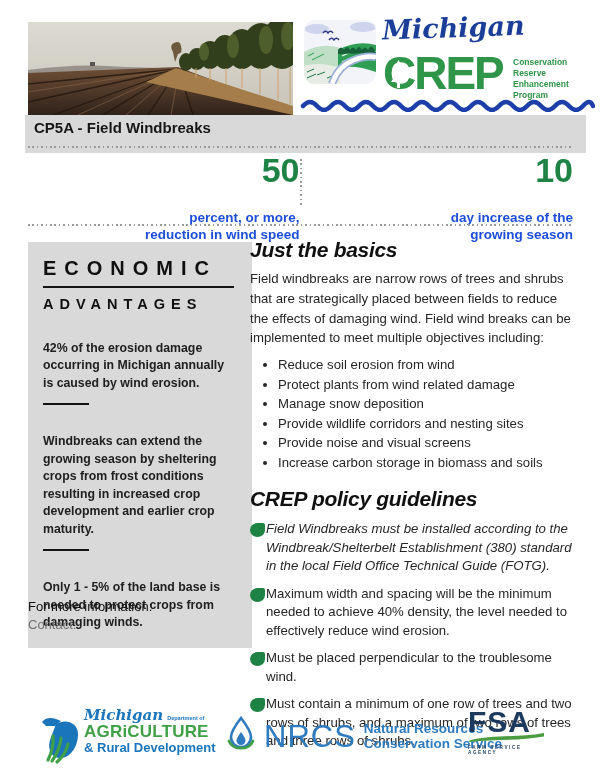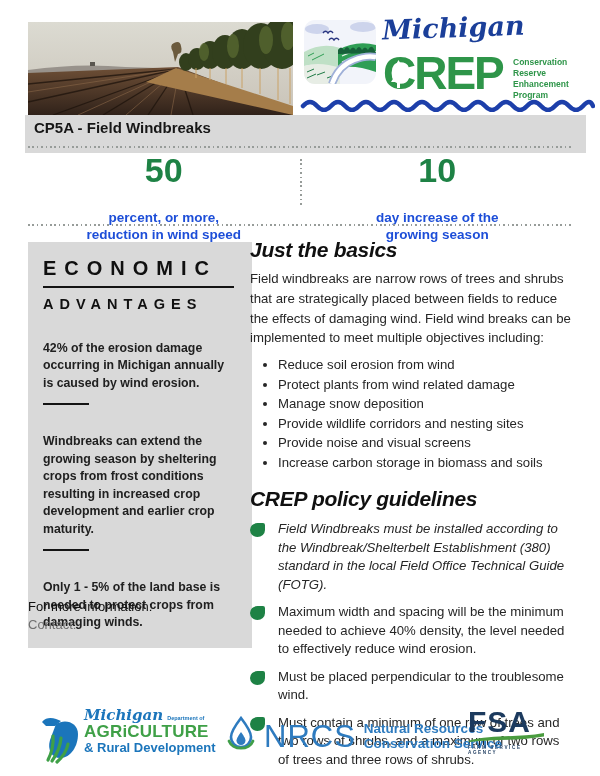--- a/index.html
+++ b/index.html
@@ -28,21 +28,21 @@
 
   .titlebar{position:absolute;left:25px;top:115px;width:561px;height:38px;background:var(--gray-panel);
     font-size:15px;font-weight:bold;line-height:25px;padding-left:9px;color:#161616}
 
   .rule{position:absolute;height:2px;
     background:repeating-linear-gradient(90deg,#979c99 0 1.6px,transparent 1.6px 4.4px)}
   .rule1{left:28px;top:146px;width:545px}
   .rule2{left:28px;top:224px;width:545px}
 
   .stats{position:absolute;left:28px;top:153px;width:545px;height:64px;display:flex}
-  .stat{flex:1;text-align:center}
+  .stat{flex:1;text-align:right}
   .stat-value{font-size:34px;font-weight:800;color:var(--green);line-height:1.05}
   .stat-label{font-size:13.5px;font-weight:bold;line-height:1.3;margin-top:20px;color:#1d4ed8}
   .stat-divider{width:2px;height:46px;margin-top:6px;
     background:repeating-linear-gradient(180deg,#979c99 0 1.6px,transparent 1.6px 4.4px)}
 
   .sidebar{position:absolute;left:28px;top:242px;width:224px;background:var(--gray-panel);
     padding:15px 15px 17px}
   .econ{font-size:20px;font-weight:800;letter-spacing:8px;color:#101010;white-space:nowrap}
   .econ-rule{height:2px;background:#141414;margin:6px 0 8px;width:191px}
   .adv{font-size:14.5px;font-weight:800;letter-spacing:6px;color:#101010;white-space:nowrap}
@@ -51,21 +51,21 @@
   .moreinfo{position:absolute;left:28px;top:599px;font-size:13px;font-weight:normal;color:#111}
   .contact{position:absolute;left:28px;top:617px;font-size:13px;color:#6F6F6F}
 
   .content{position:absolute;left:250px;top:238px;width:322px}
   .content h2{font-size:21px;font-style:italic;font-weight:800;color:#101010;
     letter-spacing:-0.3px;margin-bottom:7px}
   .intro{font-size:13.2px;line-height:1.5;color:#262626}
   .content ul{margin:7px 0 0;padding-left:28px}
   .content li{font-size:13.2px;line-height:1.48;color:#262626}
   .policy-head{margin-top:15px}
-  .policy-item{display:flex;gap:13px;margin-top:9px}
+  .policy-item{display:flex;gap:1px;margin-top:9px}
   .leaf{flex:0 0 auto;width:15px;height:14px;margin-top:3px;background:var(--green);
     border-radius:55% 15% 55% 55%}
   .ptext{font-size:13.2px;line-height:1.4;color:#262626}
   .ptext.it{font-style:italic}
 
   footer .logoblock{position:absolute}
   .mdard{left:40px;top:706px;width:182px;height:62px}
   .mdard-state{position:absolute;left:0;top:4px;width:46px;height:54px}
   .mdard-text{position:absolute;left:44px;top:2px;width:140px}
   .mdard-row1{display:flex;align-items:flex-end;gap:4px}

